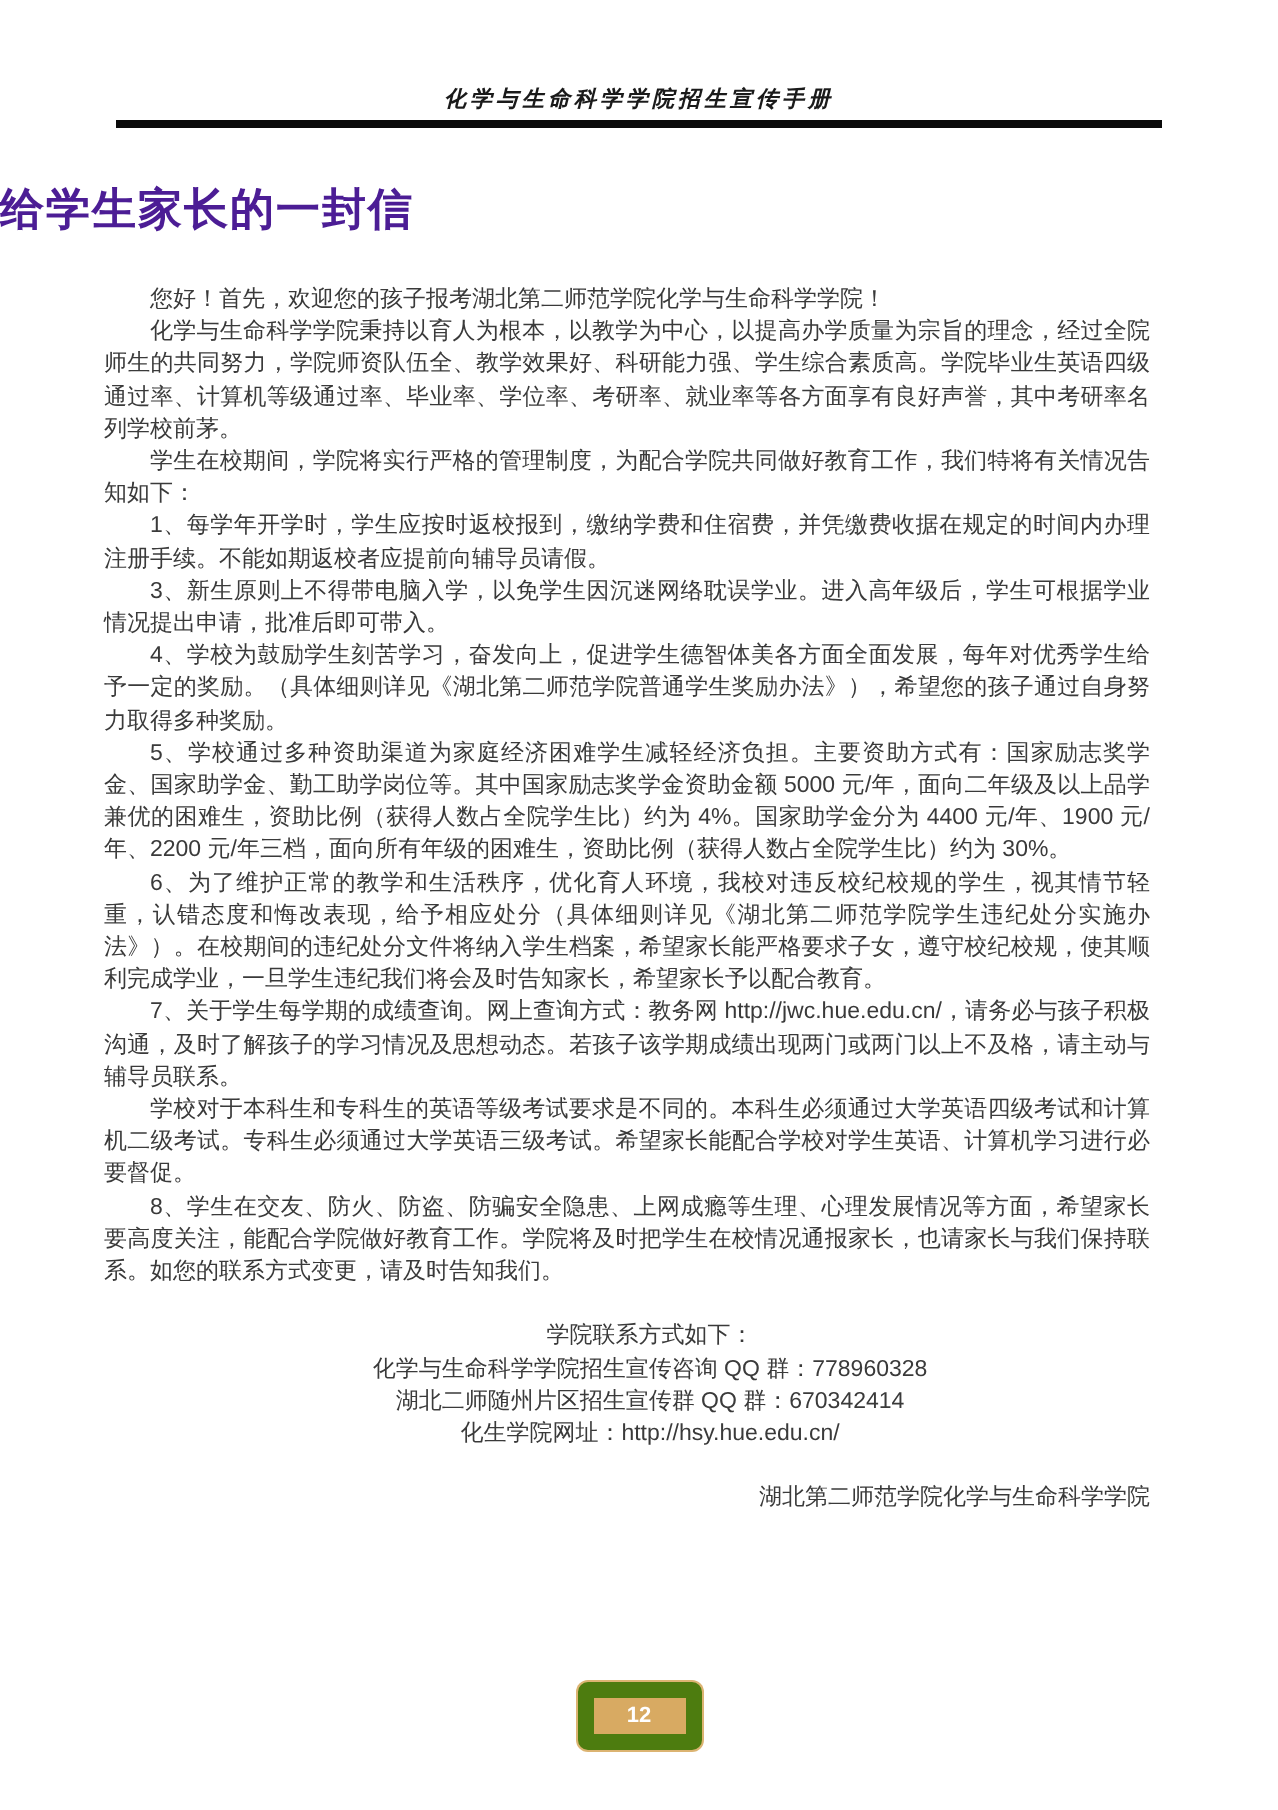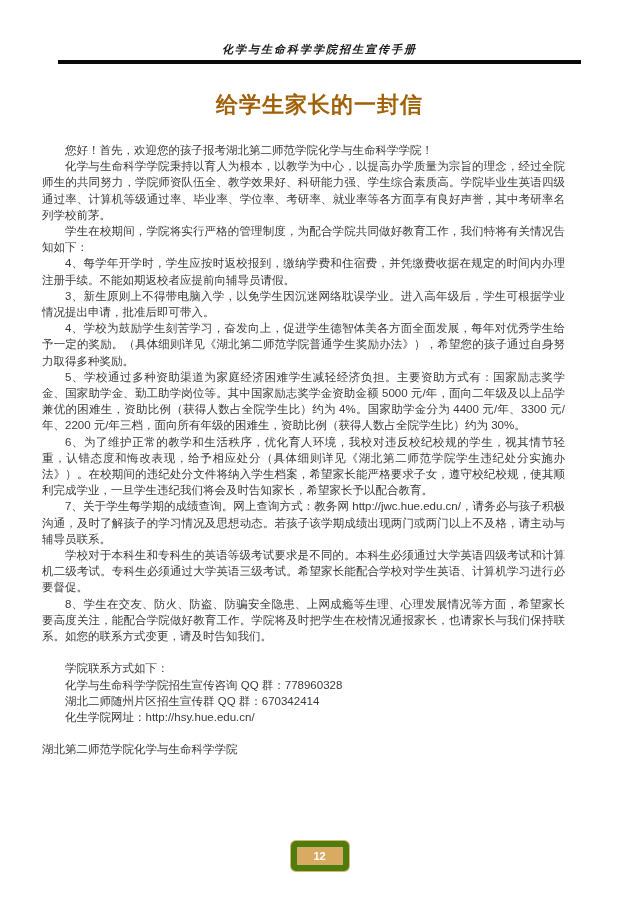--- a/index.html
+++ b/index.html
@@ -34,63 +34,62 @@
     left: 58px;
     width: 523px;
     height: 4px;
     background: #0a0a0a;
   }
   .doc-title {
     position: absolute;
     top: 90px;
     left: 0;
     width: 100%;
-    text-align: center;
     font-size: 22px;
     font-weight: bold;
-    color: #a16207;
+    color: #4c1d95;
     letter-spacing: 1px;
   }
   .content {
     position: absolute;
     top: 142px;
-    left: 42px;
+    left: 52px;
     width: 523px;
     font-size: 11.5px;
     line-height: 16.2px;
     color: #3a3a3a;
     text-align: justify;
   }
   .content p {
     margin: 0;
     text-indent: 2em;
   }
   .contact-block {
     margin-top: 16px;
   }
   .contact-heading,
   .contact-line {
     text-indent: 2em;
-    text-align: left;
+    text-align: center;
   }
   .signature {
     margin-top: 16px;
-    text-align: left;
+    text-align: right;
     text-indent: 0;
     padding-right: 0;
   }
   .page-badge {
     position: absolute;
     top: 841px;
     left: 50%;
     transform: translateX(-50%);
     width: 46px;
     height: 18px;
     background: #d8aa62;
-    border: 6px solid #4d7c0f;
+    border: 8px solid #4d7c0f;
     border-radius: 5px;
     box-shadow: 0 0 0 1px #dcb472;
     color: #ffffff;
     font-weight: bold;
     font-size: 11px;
     line-height: 18px;
     text-align: center;
   }
 </style>
 </head>
@@ -101,24 +100,24 @@
   <div class="page-header">化学与生命科学学院招生宣传手册</div>
 
   <div class="header-rule"></div>
 
   <div class="doc-title">给学生家长的一封信</div>
 
   <div class="content">
     <p>您好！首先，欢迎您的孩子报考湖北第二师范学院化学与生命科学学院！</p>
     <p>化学与生命科学学院秉持以育人为根本，以教学为中心，以提高办学质量为宗旨的理念，经过全院师生的共同努力，学院师资队伍全、教学效果好、科研能力强、学生综合素质高。学院毕业生英语四级通过率、计算机等级通过率、毕业率、学位率、考研率、就业率等各方面享有良好声誉，其中考研率名列学校前茅。</p>
     <p>学生在校期间，学院将实行严格的管理制度，为配合学院共同做好教育工作，我们特将有关情况告知如下：</p>
-    <p>4、每学年开学时，学生应按时返校报到，缴纳学费和住宿费，并凭缴费收据在规定的时间内办理注册手续。不能如期返校者应提前向辅导员请假。</p>
+    <p>1、每学年开学时，学生应按时返校报到，缴纳学费和住宿费，并凭缴费收据在规定的时间内办理注册手续。不能如期返校者应提前向辅导员请假。</p>
     <p>3、新生原则上不得带电脑入学，以免学生因沉迷网络耽误学业。进入高年级后，学生可根据学业情况提出申请，批准后即可带入。</p>
     <p>4、学校为鼓励学生刻苦学习，奋发向上，促进学生德智体美各方面全面发展，每年对优秀学生给予一定的奖励。（具体细则详见《湖北第二师范学院普通学生奖励办法》），希望您的孩子通过自身努力取得多种奖励。</p>
-    <p>5、学校通过多种资助渠道为家庭经济困难学生减轻经济负担。主要资助方式有：国家励志奖学金、国家助学金、勤工助学岗位等。其中国家励志奖学金资助金额 5000 元/年，面向二年级及以上品学兼优的困难生，资助比例（获得人数占全院学生比）约为 4%。国家助学金分为 4400 元/年、3300 元/年、2200 元/年三档，面向所有年级的困难生，资助比例（获得人数占全院学生比）约为 30%。</p>
+    <p>5、学校通过多种资助渠道为家庭经济困难学生减轻经济负担。主要资助方式有：国家励志奖学金、国家助学金、勤工助学岗位等。其中国家励志奖学金资助金额 5000 元/年，面向二年级及以上品学兼优的困难生，资助比例（获得人数占全院学生比）约为 4%。国家助学金分为 4400 元/年、1900 元/年、2200 元/年三档，面向所有年级的困难生，资助比例（获得人数占全院学生比）约为 30%。</p>
     <p>6、为了维护正常的教学和生活秩序，优化育人环境，我校对违反校纪校规的学生，视其情节轻重，认错态度和悔改表现，给予相应处分（具体细则详见《湖北第二师范学院学生违纪处分实施办法》）。在校期间的违纪处分文件将纳入学生档案，希望家长能严格要求子女，遵守校纪校规，使其顺利完成学业，一旦学生违纪我们将会及时告知家长，希望家长予以配合教育。</p>
     <p>7、关于学生每学期的成绩查询。网上查询方式：教务网 http://jwc.hue.edu.cn/，请务必与孩子积极沟通，及时了解孩子的学习情况及思想动态。若孩子该学期成绩出现两门或两门以上不及格，请主动与辅导员联系。</p>
     <p>学校对于本科生和专科生的英语等级考试要求是不同的。本科生必须通过大学英语四级考试和计算机二级考试。专科生必须通过大学英语三级考试。希望家长能配合学校对学生英语、计算机学习进行必要督促。</p>
     <p>8、学生在交友、防火、防盗、防骗安全隐患、上网成瘾等生理、心理发展情况等方面，希望家长要高度关注，能配合学院做好教育工作。学院将及时把学生在校情况通报家长，也请家长与我们保持联系。如您的联系方式变更，请及时告知我们。</p>
 
     <div class="contact-block">
       <div class="contact-heading">学院联系方式如下：</div>
       <div class="contact-line">化学与生命科学学院招生宣传咨询 QQ 群：778960328</div>
       <div class="contact-line">湖北二师随州片区招生宣传群 QQ 群：670342414</div>
       <div class="contact-line">化生学院网址：http://hsy.hue.edu.cn/</div>

